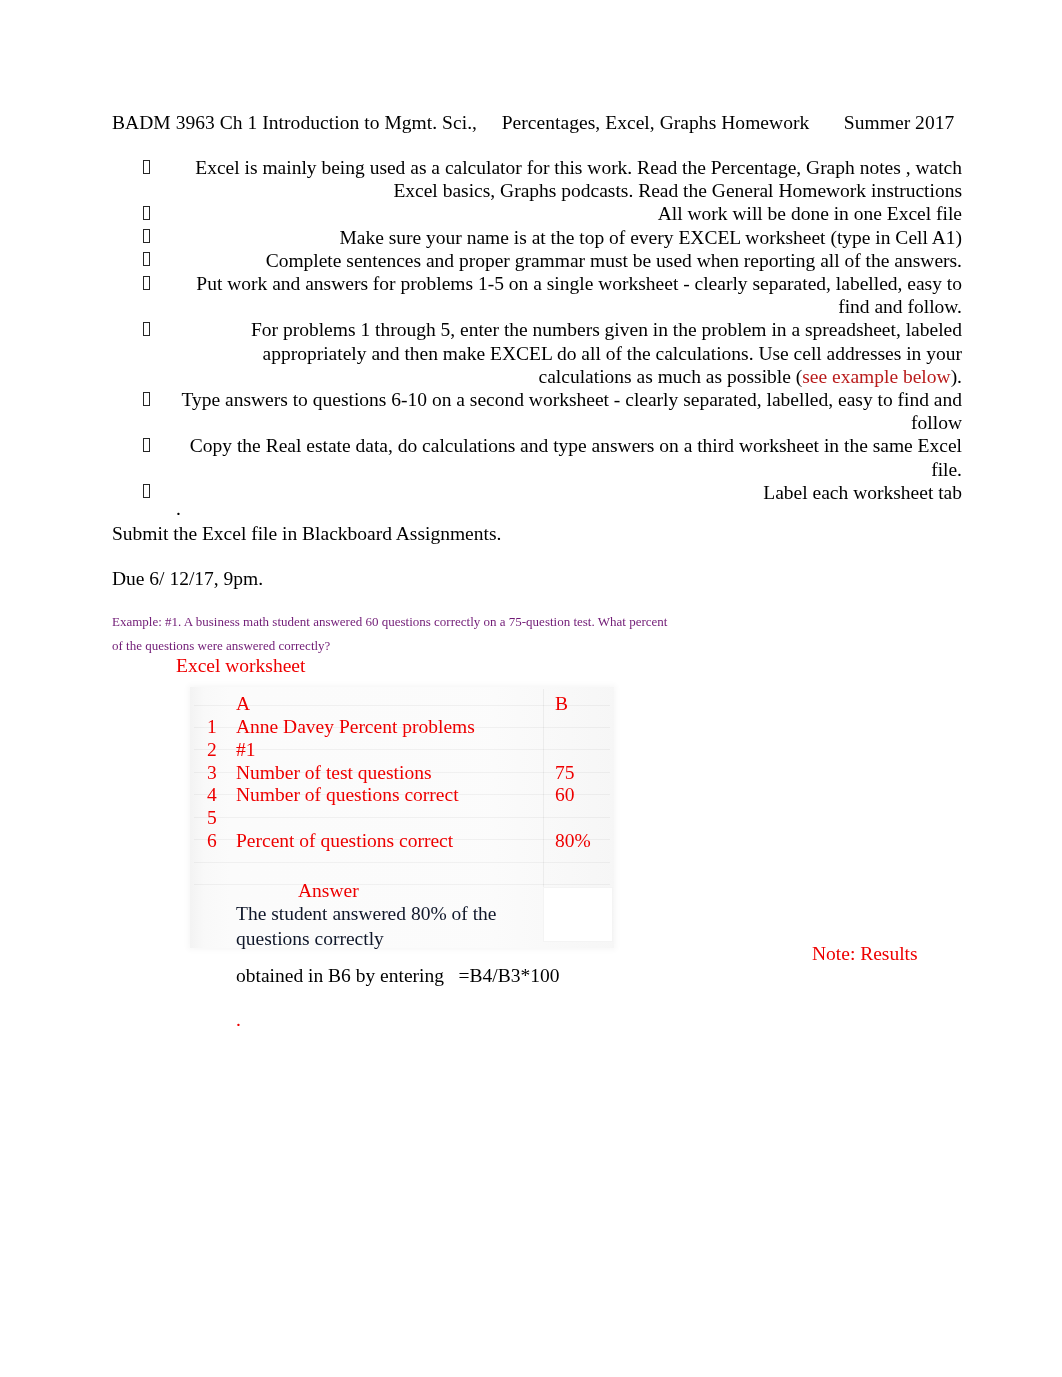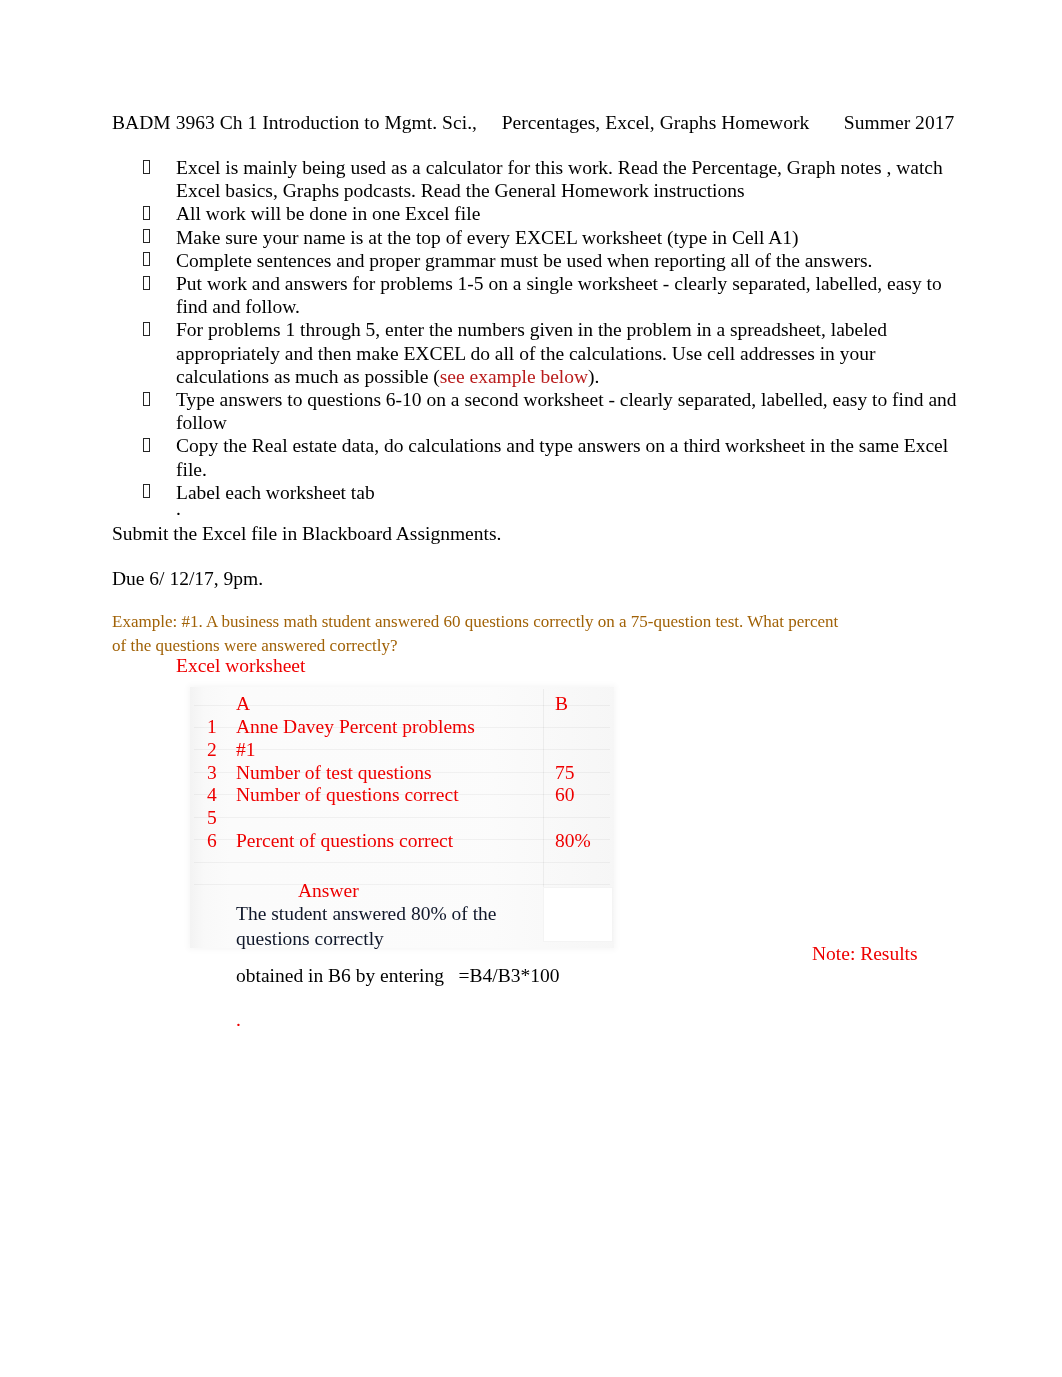--- a/index.html
+++ b/index.html
@@ -55,21 +55,21 @@
     left: 31px;
     top: 3.5px;
     width: 7px;
     height: 14px;
     border: 1px solid #262626;
     box-sizing: border-box;
     background: transparent;
   }
   .bullet-text {
     display: block;
-    text-align: left;
+    text-align: right;
   }
   .red {
     color: #b91c1c;
   }
 
   .stray-dot-1 {
     position: absolute;
     left: 176px;
     top: 498px;
     font-size: 19.5px;
@@ -86,22 +86,22 @@
   }
   .para-submit { top: 522px; }
   .para-due    { top: 567px; }
 
   
   .example-block {
     position: absolute;
     left: 112px;
     top: 610px;
     width: 836px;
-    color: #a16207;
-    font-size: 17px;
+    color: #701a75;
+    font-size: 13px;
     line-height: 23.5px;
   }
   .example-line2 { display: block; }
   .example-worksheet-label {
     position: absolute;
     left: 176px;
     top: 655px;
     color: #ee0000;
     font-size: 19.5px;
     line-height: 22px;

